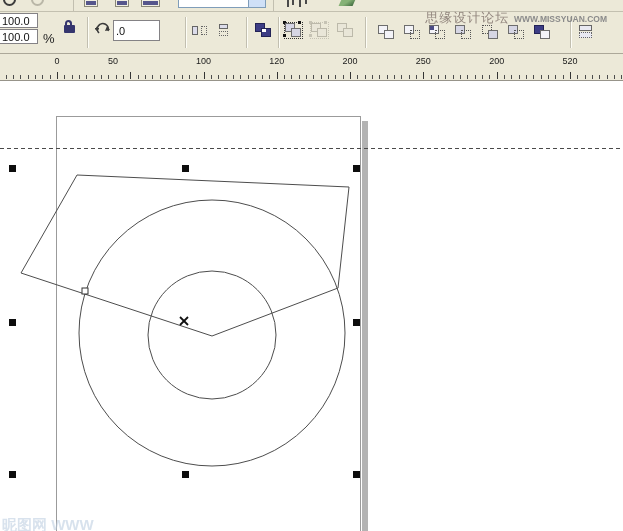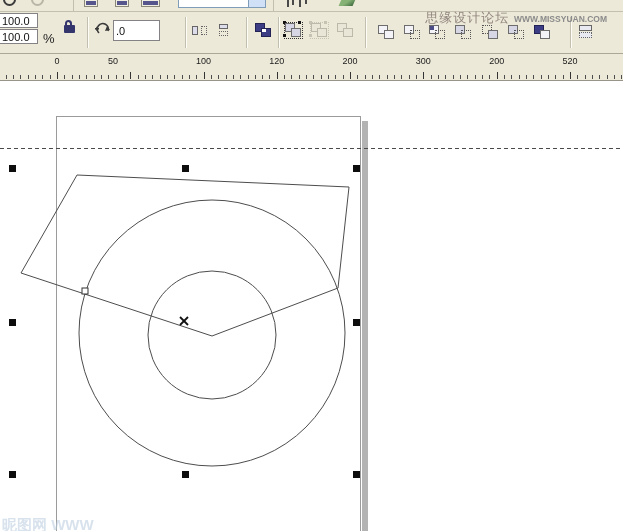--- a/index.html
+++ b/index.html
@@ -251,21 +251,21 @@
         <div class="tick" style="left: 357.428px;"></div>
         <div class="tick" style="left: 364.755px;"></div>
         <div class="tick" style="left: 372.082px;"></div>
         <div class="tick" style="left: 379.41px;"></div>
         <div class="tick" style="left: 386.738px;"></div>
         <div class="tick" style="left: 394.065px;"></div>
         <div class="tick" style="left: 401.392px;"></div>
         <div class="tick" style="left: 408.72px;"></div>
         <div class="tick" style="left: 416.048px;"></div>
         <div class="tick major" style="left: 423.375px;"></div>
-        <div class="rlbl" style="left: 423.375px;">300</div>
+        <div class="rlbl" style="left: 423.375px;">250</div>
         <div class="tick" style="left: 430.702px;"></div>
         <div class="tick" style="left: 438.03px;"></div>
         <div class="tick" style="left: 445.358px;"></div>
         <div class="tick" style="left: 452.685px;"></div>
         <div class="tick" style="left: 460.012px;"></div>
         <div class="tick" style="left: 467.34px;"></div>
         <div class="tick" style="left: 474.668px;"></div>
         <div class="tick" style="left: 481.995px;"></div>
         <div class="tick" style="left: 489.322px;"></div>
         <div class="tick major" style="left: 496.65px;"></div>

